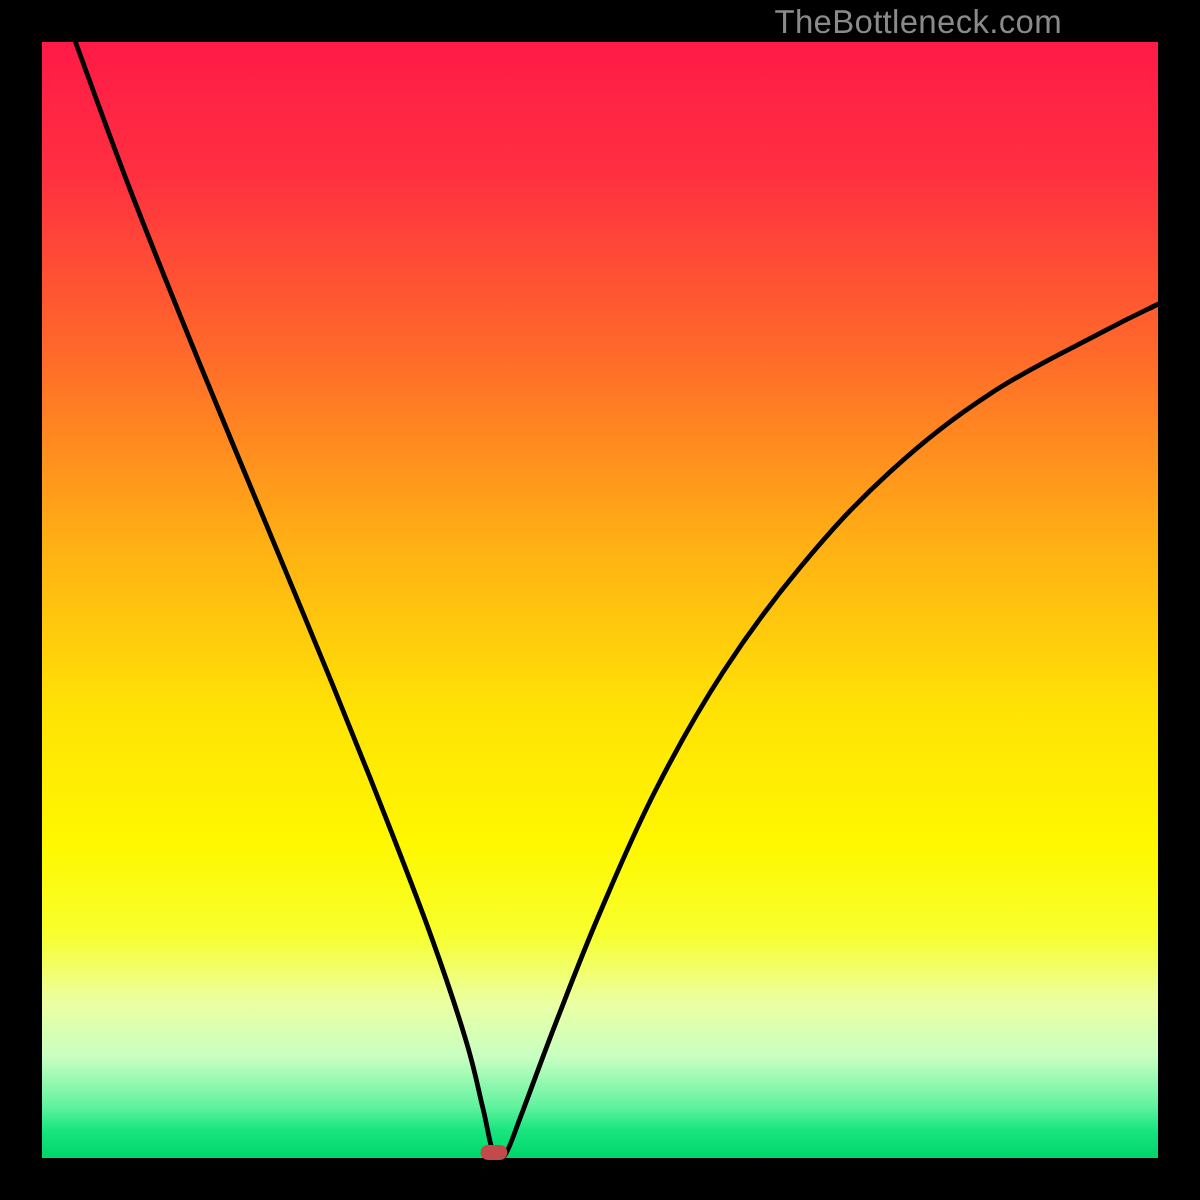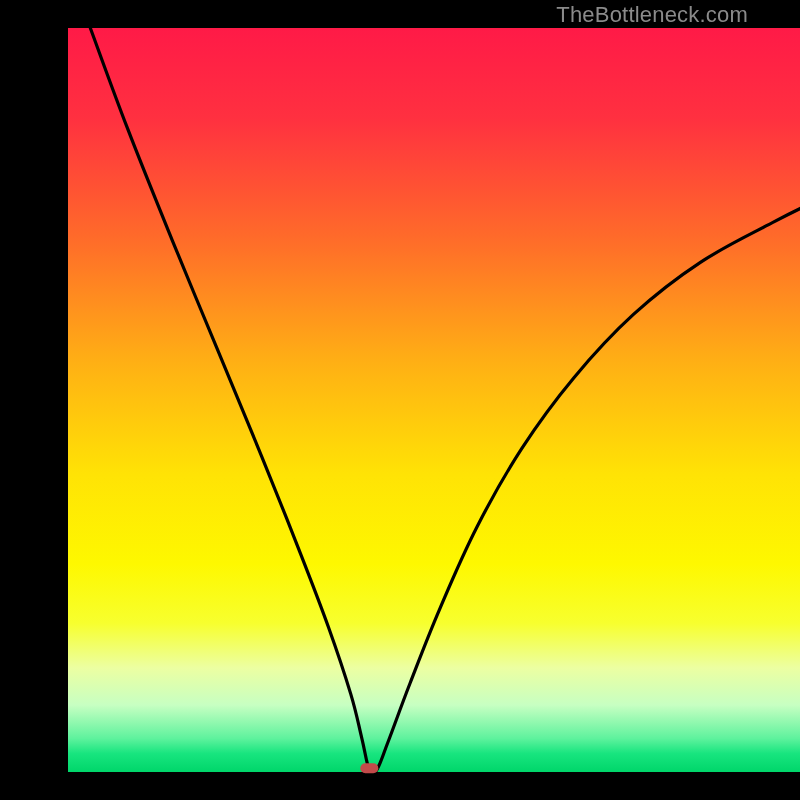--- a/index.html
+++ b/index.html
@@ -7,21 +7,20 @@
     padding: 0;
     width: 800px;
     height: 800px;
     background: #000000;
     overflow: hidden;
   }
   .chart-container {
     position: relative;
     width: 724px;
     height: 800px;
-    margin-left: 40px;
   }
   .watermark {
     position: absolute;
     top: 2px;
     right: 16px;
     font-family: Arial, sans-serif;
     font-size: 22px;
     color: #8a8a8a;
     font-weight: 500;
     letter-spacing: 0.2px;

